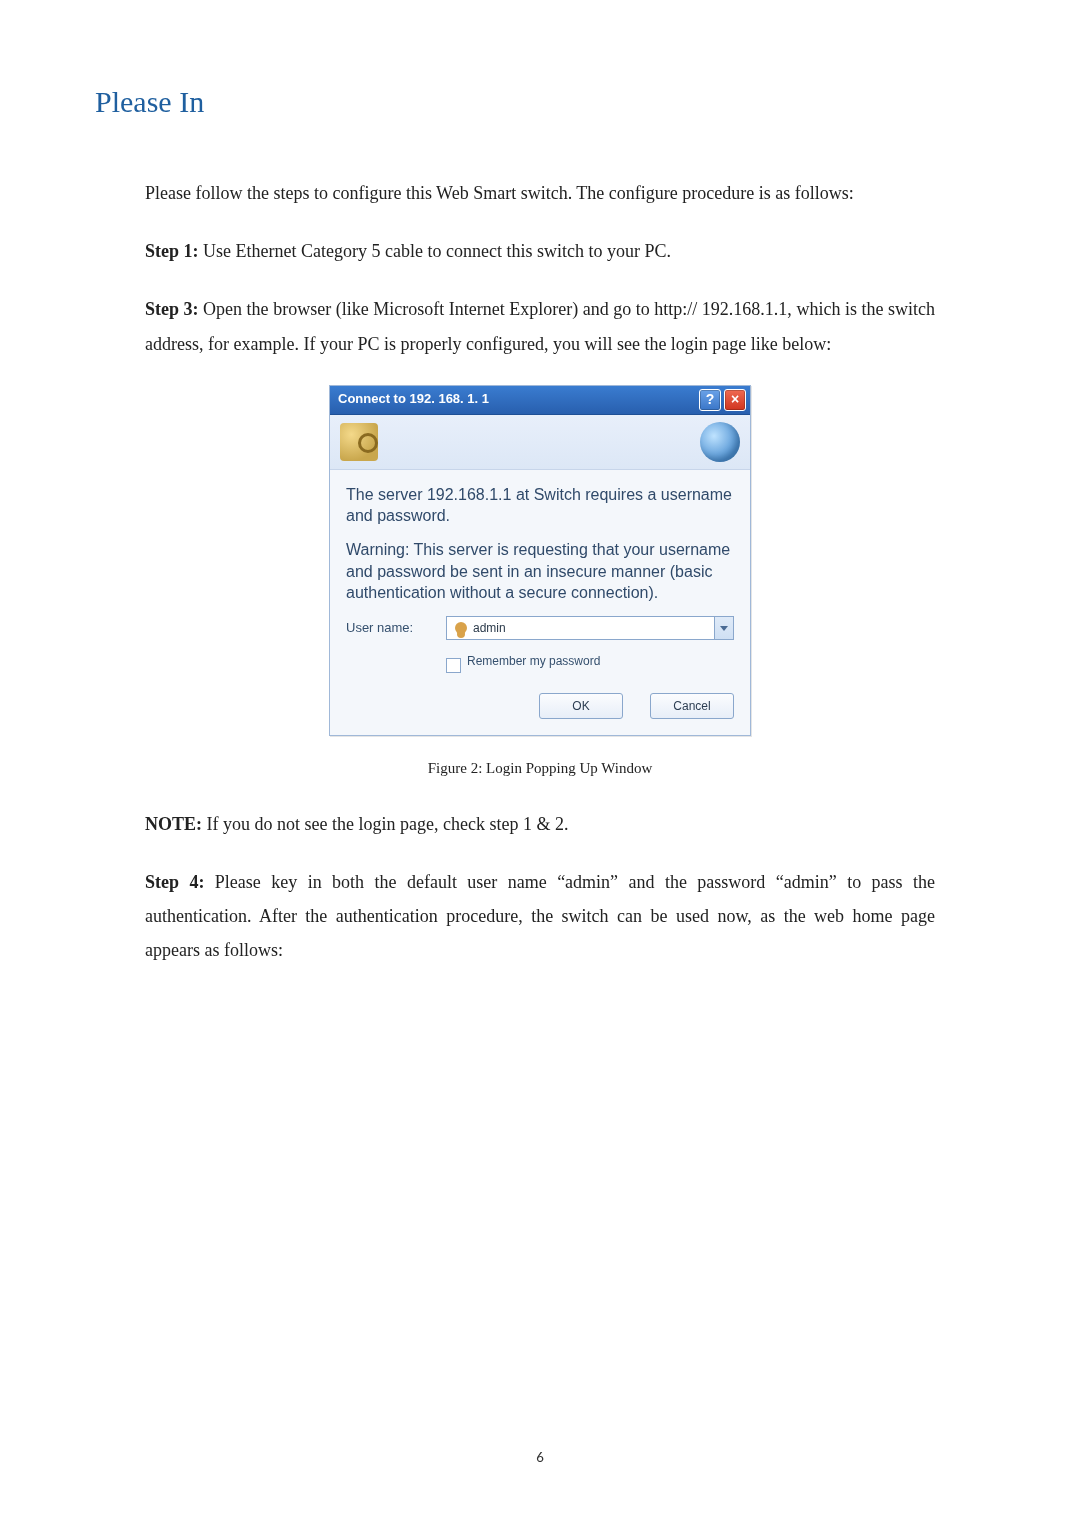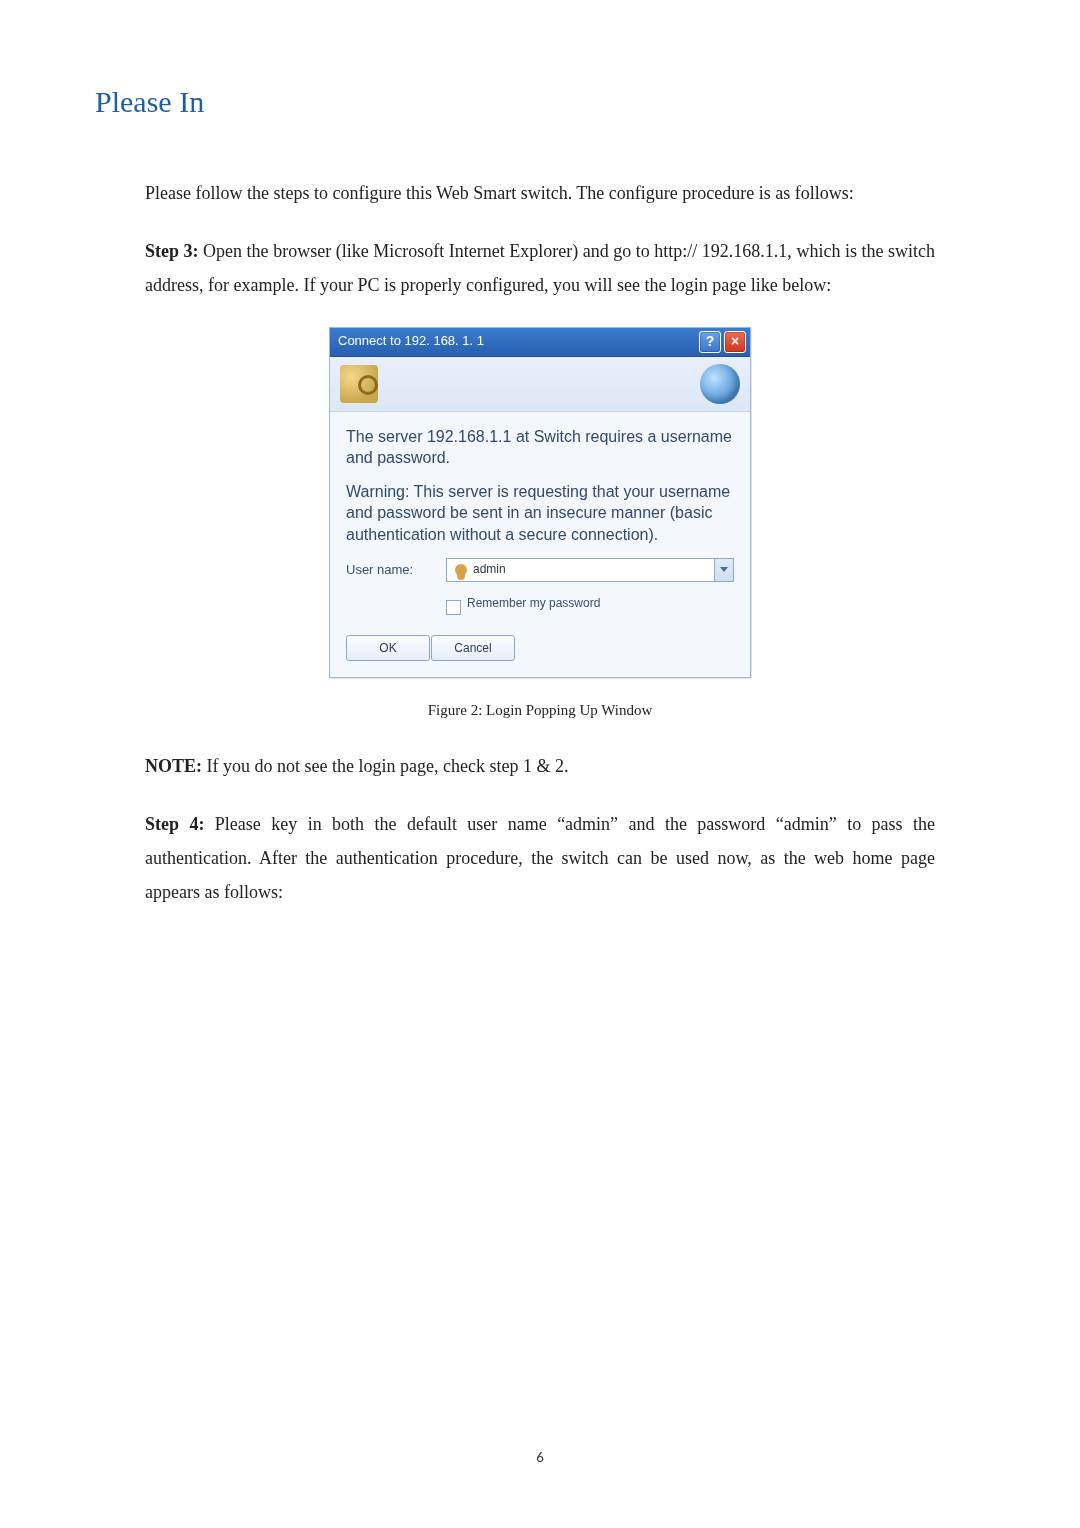--- a/index.html
+++ b/index.html
@@ -55,21 +55,21 @@
     height: 28px;
     background: linear-gradient(#3a7cd0, #285fae);
     border-bottom: 1px solid #1e4f95;
     position: relative;
     display: flex;
     align-items: center;
     padding-left: 8px;
   }
   .titlebar-text {
     color: #fff;
-    font-weight: 400;
+    font-weight: 700;
     font-size: 13px;
   }
   .tb-buttons {
     position: absolute;
     right: 4px;
     top: 3px;
     display: flex;
     gap: 3px;
   }
   .tb-btn {
@@ -192,22 +192,22 @@
     color: #35506e;
   }
   .chk {
     width: 13px; height: 13px;
     border: 1px solid #8aa7cc;
     background: #fff;
     margin-right: 6px;
   }
   .dlg-buttons {
     display: flex;
-    justify-content: flex-start;
-    gap: 1px;
+    justify-content: flex-end;
+    gap: 27px;
   }
   .win-btn {
     min-width: 82px;
     height: 24px;
     border: 1px solid #8aa7cc;
     background: linear-gradient(#fbfcfe, #e7eef8);
     font-size: 12px;
     color: #2d3e52;
     display: flex;
     align-items: center;
@@ -234,20 +234,23 @@
 <body>
 
 <div class="page">
 
   <div class="heading">Please In</div>
 
   <div class="body">
 
     <p>Please follow the steps to configure this Web Smart switch. The configure procedure is as follows:</p>
 
+    <p>
+      <span class="bold">Step 1:</span><span> Use Ethernet Category 5 cable to connect this switch to your PC.</span>
+    </p>
 
 
     <p class="justify">
       <span class="bold">Step 3:</span><span> Open the browser (like Microsoft Internet Explorer) and go to http:// 192.168.1.1, which is the switch address, for example. If your PC is properly configured, you will see the login page like below:</span>
     </p>
 
     <div class="figure-wrap">
       <div class="dialog">
 
         <div class="titlebar">

